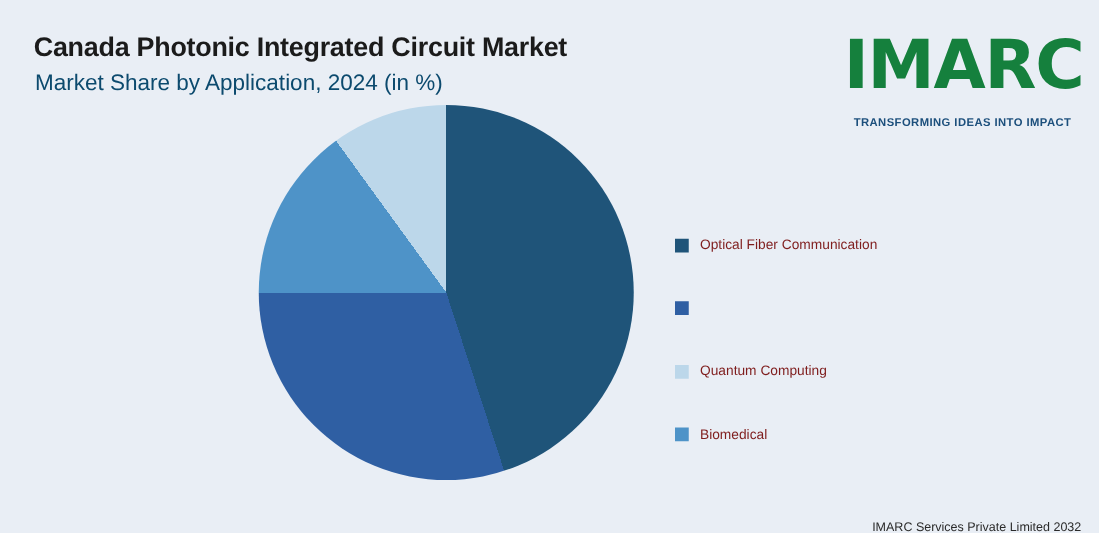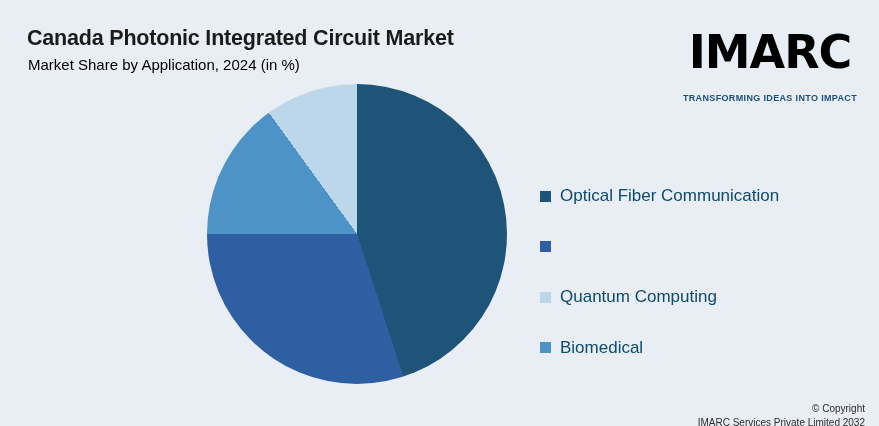--- a/index.html
+++ b/index.html
@@ -29,35 +29,35 @@
     font-size: 21.5px;
     font-weight: bold;
     color: #1b1b1b;
     letter-spacing: -0.2px;
     white-space: nowrap;
   }
   .subtitle {
     position: absolute;
     left: 28px;
     top: 40px;
-    font-size: 15px;
-    color: #000000;
+    font-size: 18px;
+    color: #0c4a6e;
     white-space: nowrap;
   }
   .logo {
     position: absolute;
     right: 14px;
     top: 12px;
     width: 190px;
     text-align: center;
   }
   .logo-word {
-    font-size: 46px;
+    font-size: 54px;
     font-weight: bold;
-    color: #000000;
+    color: #15803d;
     letter-spacing: -1px;
     line-height: 48px;
     font-family: "DejaVu Sans", sans-serif;
   }
   .logo-tag {
     font-size: 9px;
     font-weight: bold;
     color: #1c4f7c;
     letter-spacing: 0.35px;
     margin-top: 17px;
@@ -86,22 +86,22 @@
     align-items: center;
     height: 50.5px;
   }
   .legend-swatch {
     width: 11px;
     height: 11px;
     flex: 0 0 11px;
     margin-right: 9px;
   }
   .legend-label {
-    font-size: 17px;
-    color: #0c4a6e;
+    font-size: 11px;
+    color: #7f1d1d;
     white-space: nowrap;
   }
   .copyright {
     position: absolute;
     right: 14px;
     bottom: 12px;
     text-align: right;
     font-size: 10px;
     color: #2b2b2b;
     line-height: 14px;
@@ -136,17 +136,16 @@
         <span class="legend-swatch" style="background: rgb(188, 215, 234);"></span>
         <span class="legend-label">Quantum Computing</span>
       </div>
       <div class="legend-item">
         <span class="legend-swatch" style="background: rgb(78, 147, 200);"></span>
         <span class="legend-label">Biomedical</span>
       </div>
     </div>
 
   <div class="copyright">
-    <div>© Copyright</div>
     <div>IMARC Services Private Limited 2032</div>
   </div>
 
 </div>
 
 </body></html>

